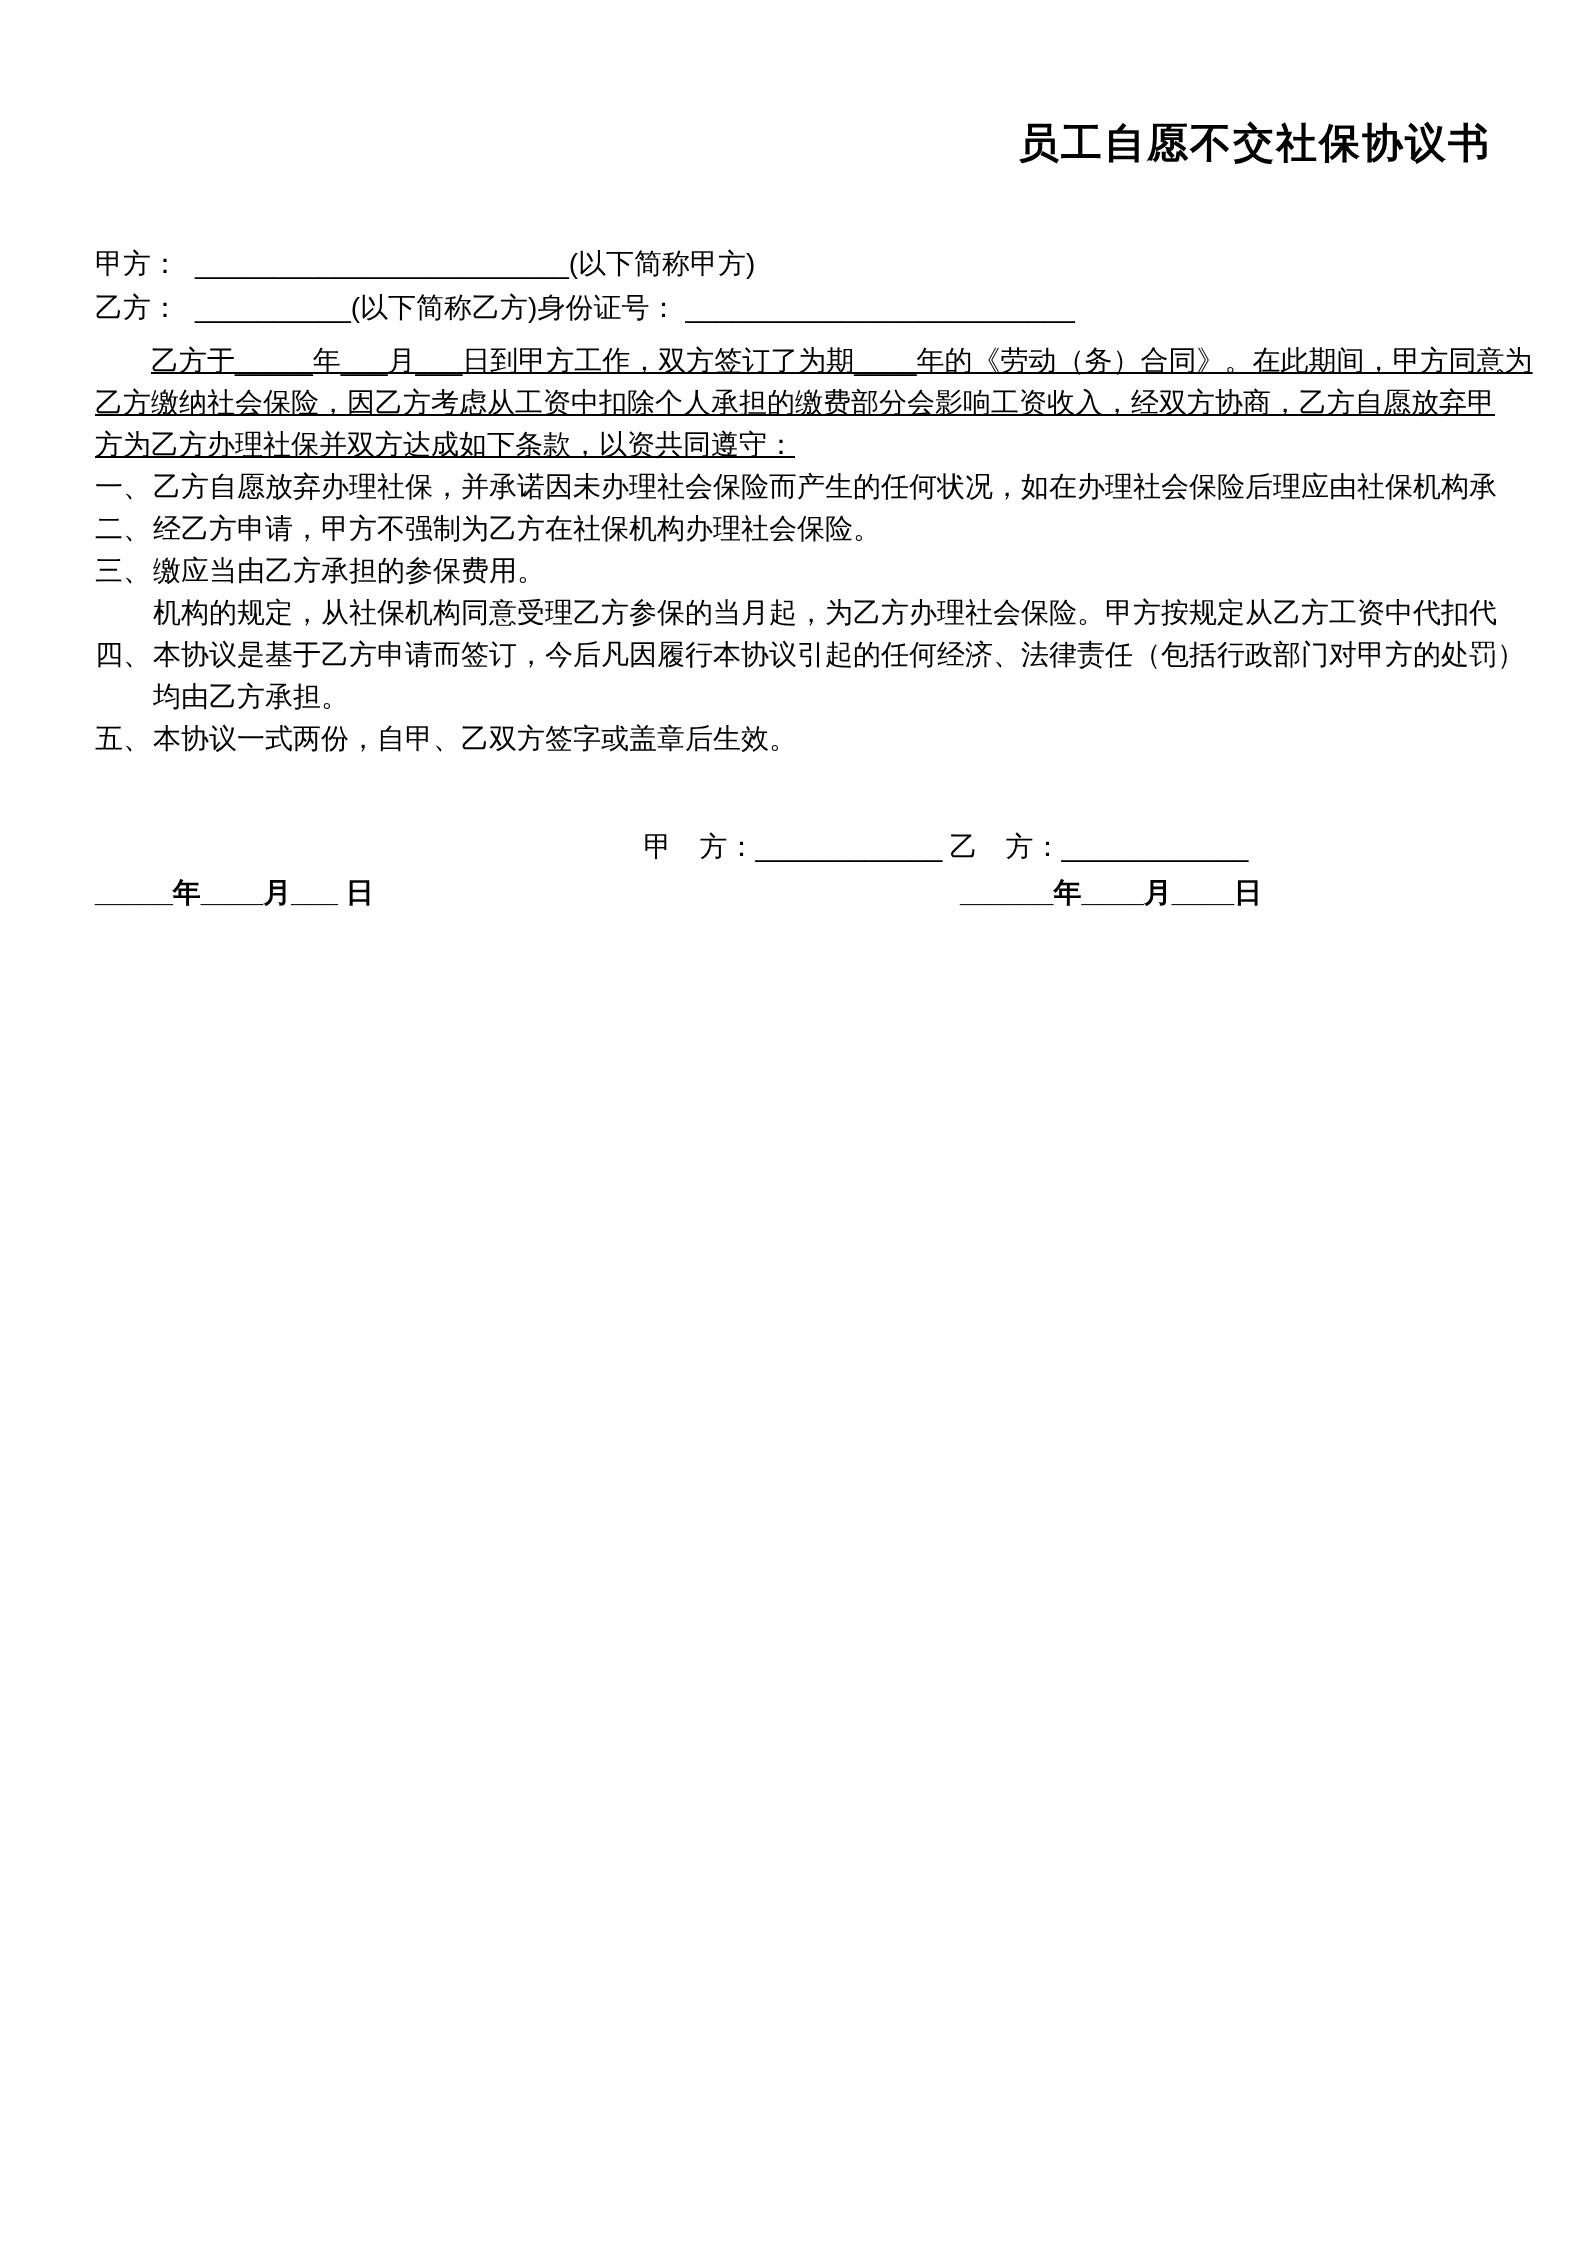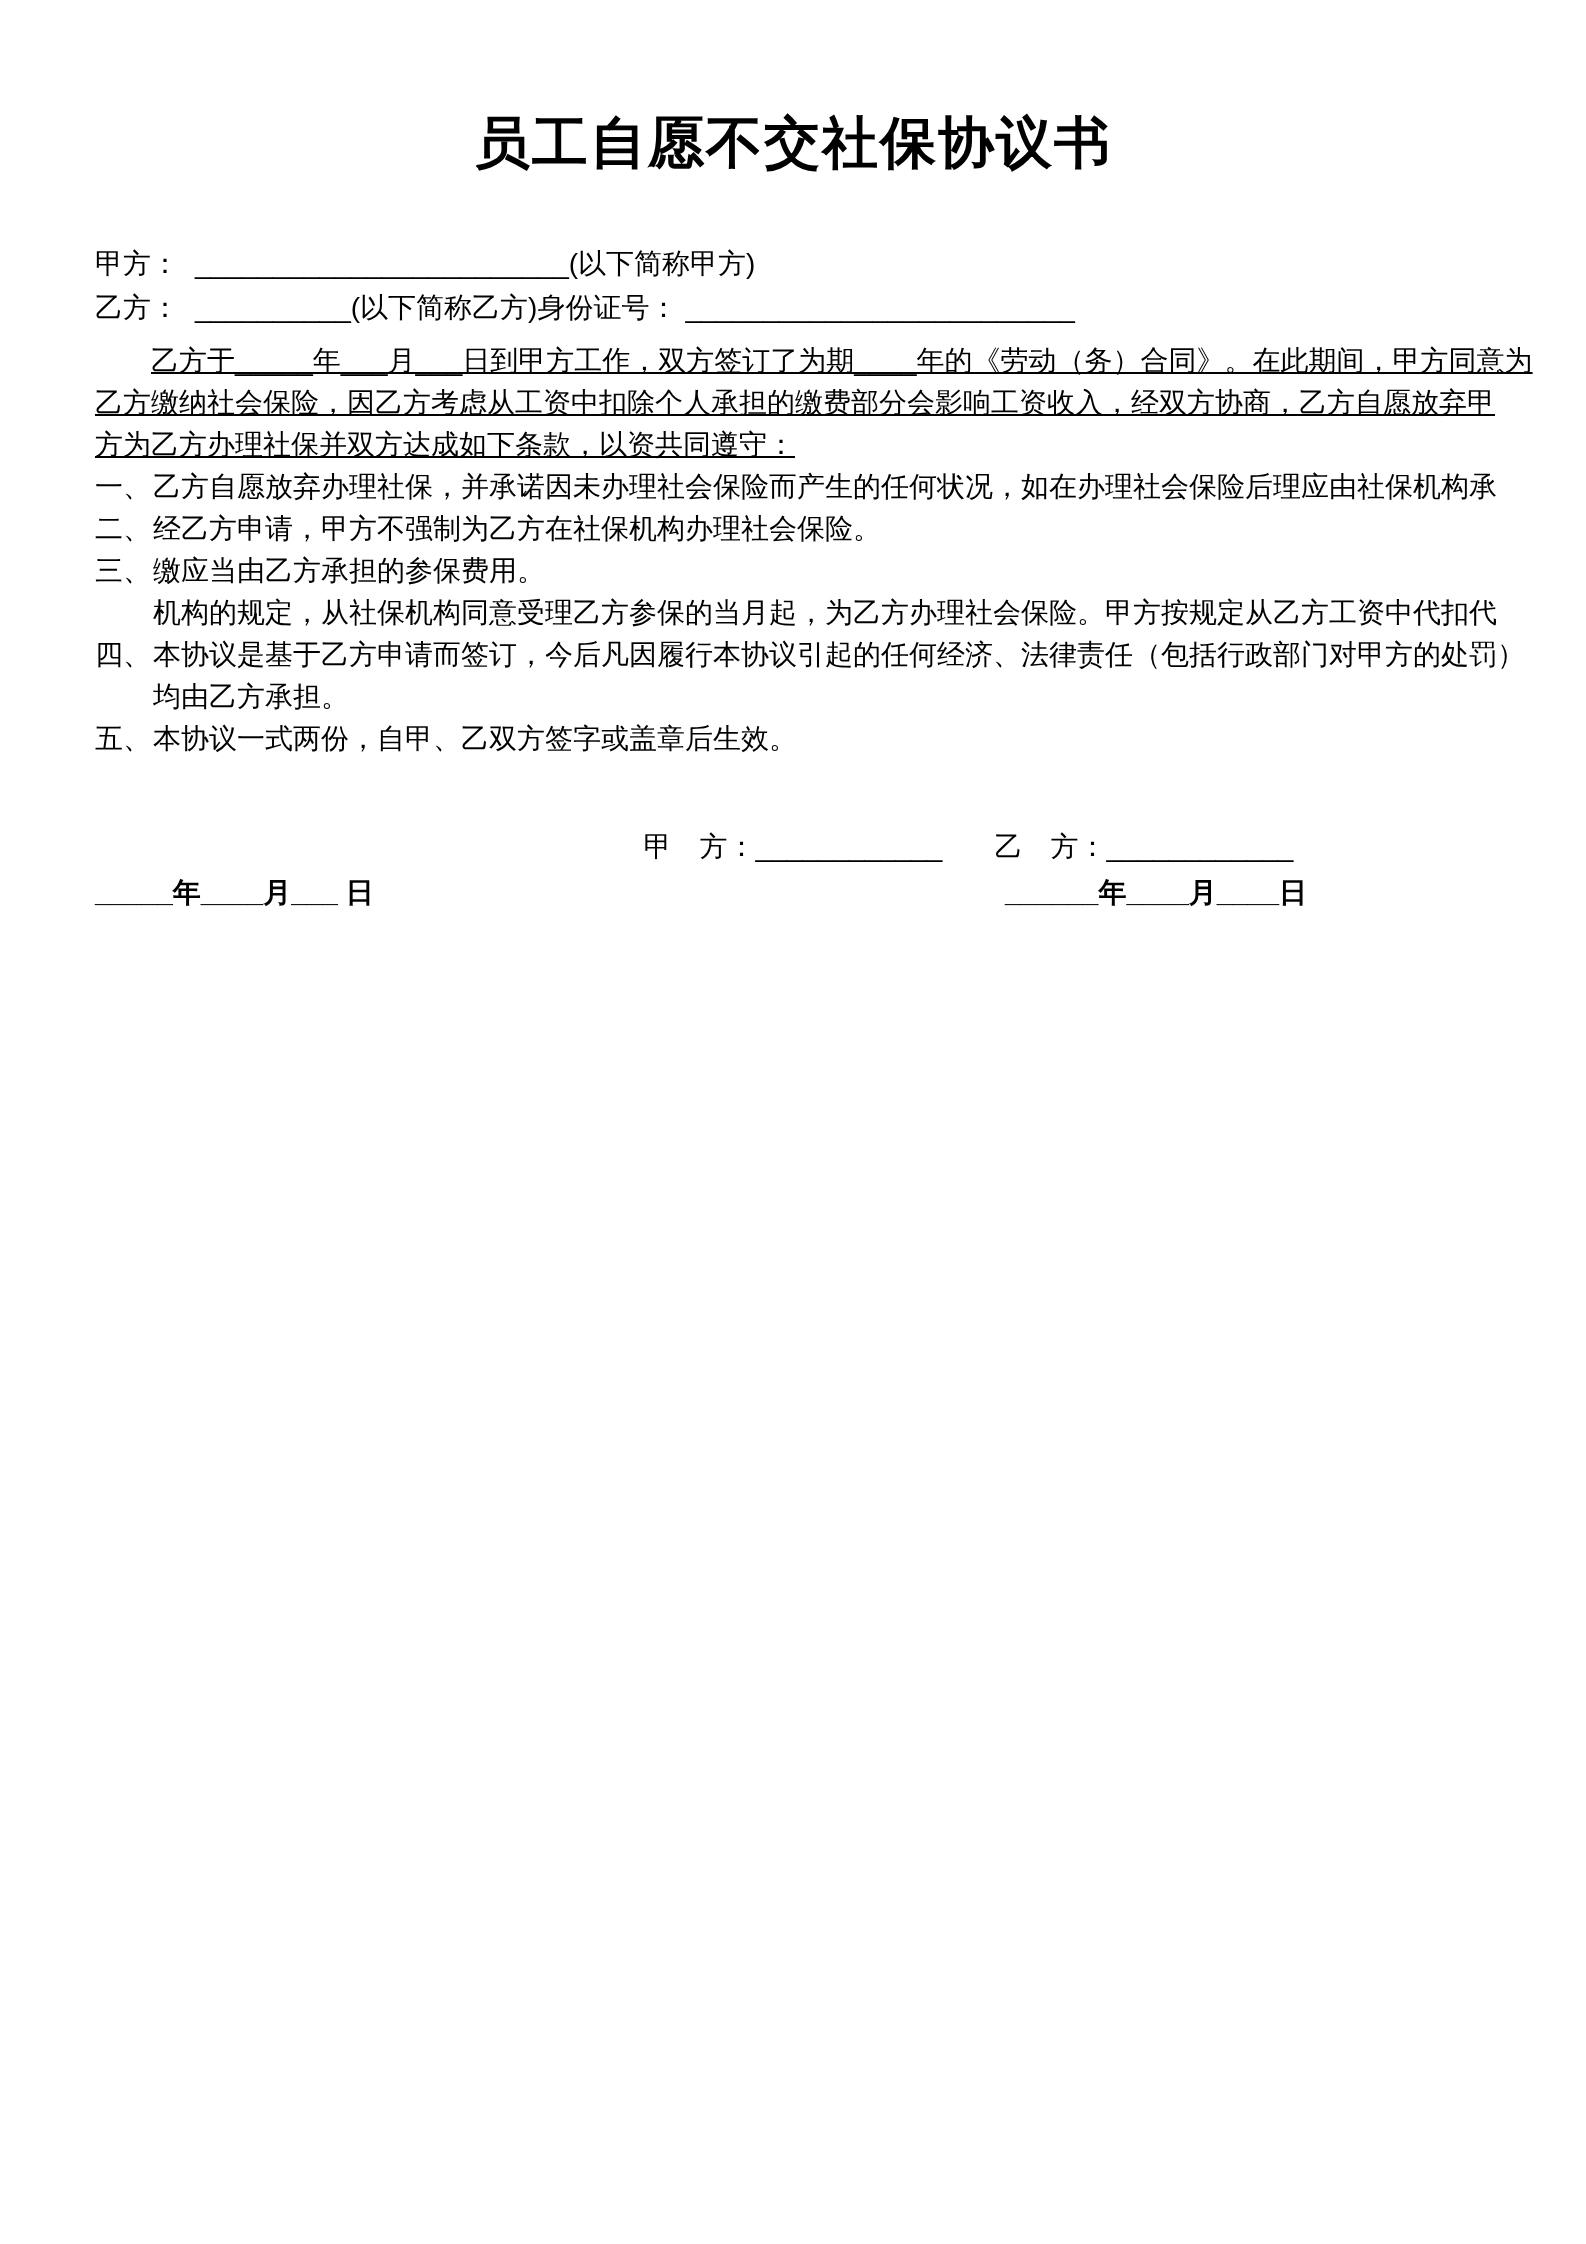--- a/index.html
+++ b/index.html
@@ -13,24 +13,24 @@
     height: 2244px;
     box-sizing: border-box;
     background: #ffffff;
     color: #000000;
     font-family: "Liberation Sans", "DejaVu Sans", sans-serif;
     padding: 108px 95px 0 95px;
     overflow: hidden;
   }
   .doc-title {
     margin: 0 0 64px 0;
-    font-size: 56px;
+    font-size: 41px;
     line-height: 70px;
     font-weight: 800;
-    text-align: center;
+    text-align: right;
     letter-spacing: 2px;
   }
   .bodytext {
     font-size: 28px;
   }
   .party-line {
     line-height: 44px;
     white-space: nowrap;
   }
   .blank {
@@ -77,21 +77,21 @@
   .sig-col .name-line {
     line-height: 46px;
     text-align: center;
   }
   .sig-col .date-line {
     line-height: 46px;
     font-weight: bold;
   }
   .sig-col.right {
     position: absolute;
-    left: 886px;
+    left: 841px;
     top: 0;
   }
   .sig-col.right .date-line {
     padding-left: 24px;
   }
 </style>
 </head>
 <body>
 
 <div class="page">

